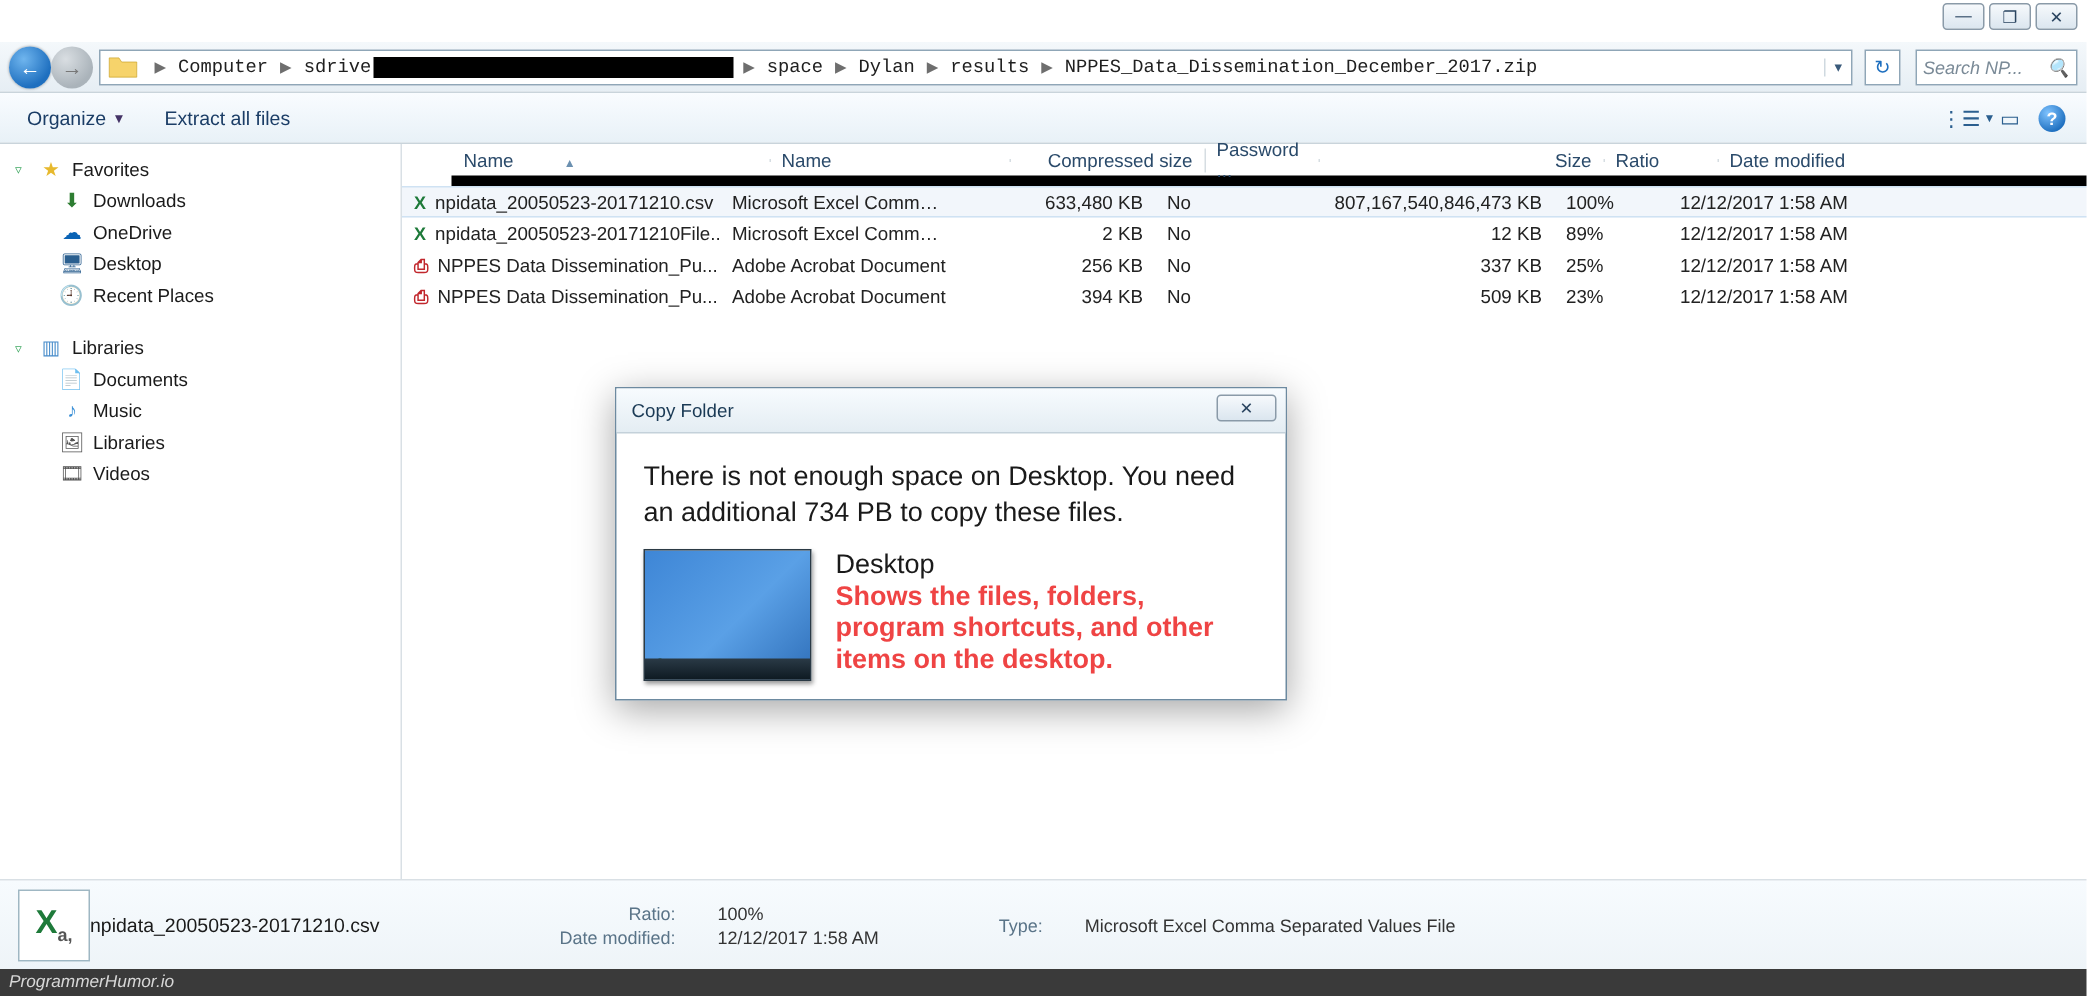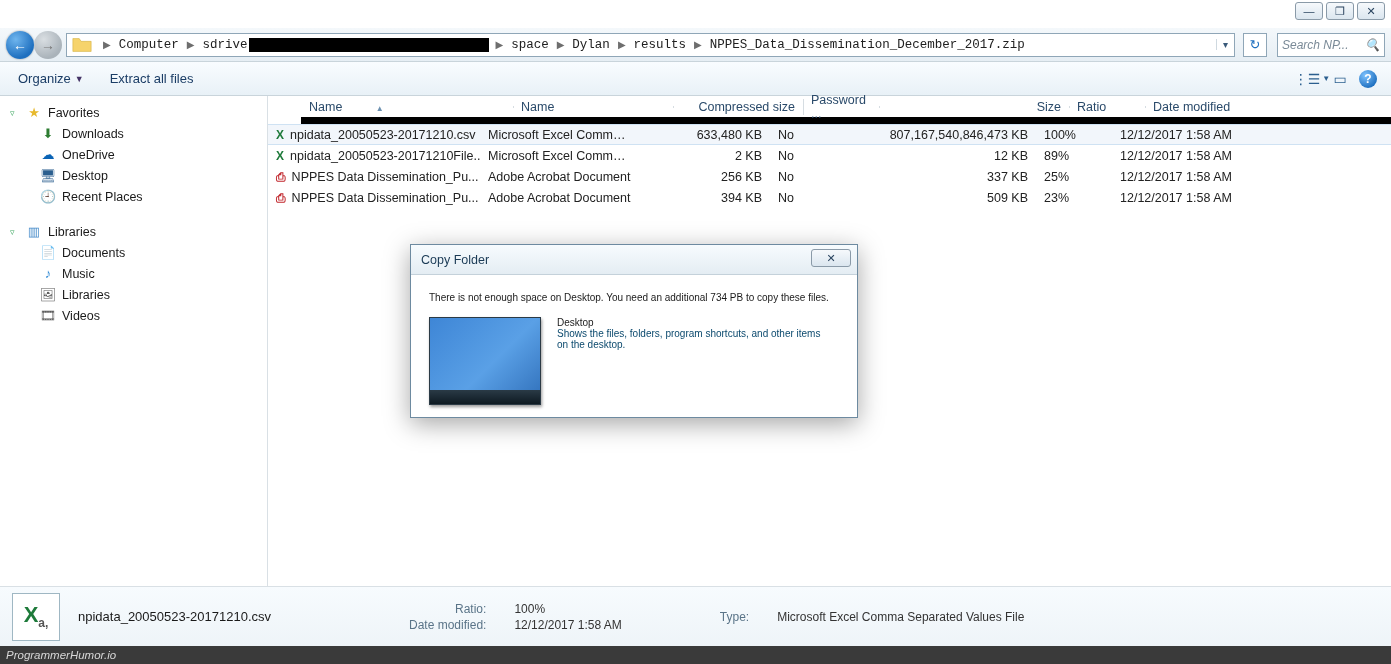--- a/index.html
+++ b/index.html
@@ -58,49 +58,49 @@
   .row { display:flex; height:21px; align-items:center; }
   .row.sel { background:#f2f6fb; border:1px solid #cfe2f3; border-left:none; border-right:none; height:21px;}
   .cell { padding:0 8px; overflow:hidden; text-overflow:ellipsis; white-space:nowrap; }
   .cell.name { display:flex; align-items:center; gap:6px; }
   .fico { width:16px; height:16px; display:inline-flex; align-items:center; justify-content:center; font-size:12px;}
   .c-name{width:212px;} .c-type{width:160px;} .c-comp{width:130px;text-align:right;}
   .c-pw{width:76px;} .c-size{width:190px;text-align:right;} .c-ratio{width:76px;} .c-date{width:160px;}
   
   .details { position:absolute; left:0; right:0; bottom:18px; height:60px; border-top:1px solid #d9e0e5;
     background:linear-gradient(#f7fbfe,#eef4f8); display:flex; align-items:center; padding:4px 12px;
-    font-size:12.5px; color:#333; gap:18px;}
+    font-size:12.5px; color:#333; gap:0;}
   .details .thumb { width:48px; height:48px; border:1px solid #9fb7c3; background:#fff; display:flex;
     align-items:center; justify-content:center; font-size:22px; color:#1e7a3a;}
   .details .grid { display:grid; grid-template-columns:auto auto; column-gap:24px; row-gap:2px; font-size:12px;}
   .details .grid .k { color:#5a7488; text-align:right; padding-right:4px;}
   .details .fname { font-size:13px; color:#1a1a1a; }
   
   .watermark { position:absolute; left:0; right:0; bottom:0; height:18px; background:#3a3a3a;
     color:#d7d7d7; font-size:11.5px; font-style:italic; display:flex; align-items:center; padding:0 6px;
     font-family:Georgia,'Times New Roman',serif;}
   
-  .dialog { position:absolute; left:410px; top:244px; width:448px; border:1px solid #6d8aa0;
+  .dialog { position:absolute; left:410px; top:258px; width:448px; border:1px solid #6d8aa0;
     background:#fff; box-shadow:0 6px 24px rgba(0,0,0,.35); }
   .dlg-title { height:30px; background:linear-gradient(#f7fbfe,#e4edf3); border-bottom:1px solid #c4d1da;
     display:flex; align-items:center; padding:0 10px; font-size:12.5px; color:#1a3a55; position:relative;}
   .dlg-close { position:absolute; right:6px; top:4px; width:40px; height:18px; border:1px solid #8a9aa8;
     border-radius:3px; background:linear-gradient(#f6f9fc,#dbe6ef); display:flex; align-items:center;
     justify-content:center; font-size:11px; color:#2b4560; cursor:pointer;}
-  .dlg-body { padding:16px 18px 12px; font-size:10px; color:#1a1a1a; }
+  .dlg-body { padding:16px 18px 12px; font-size:18px; color:#1a1a1a; }
   .dlg-body .msg { margin-bottom:12px; line-height:1.35; }
   .dlg-dest { display:flex; gap:16px; }
   .dlg-thumb { width:112px; height:88px; border:1px solid #2b3a45; position:relative;
     background:linear-gradient(135deg,#3e86d6 0%, #5aa0e6 55%, #2f6fb9 100%); box-shadow:1px 2px 3px rgba(0,0,0,.4);}
   .dlg-thumb::after { content:""; position:absolute; left:0; right:0; bottom:0; height:14px;
     background:linear-gradient(#2a3a46,#0e1a22);}
   .dlg-thumb .orb { position:absolute; left:4px; bottom:2px; width:12px; height:12px; border-radius:50%;
     background:radial-gradient(circle at 35% 30%, #9fe08a, #1e7a1e 70%); border:1px solid #0a3a0a;}
   .dlg-desttext .dn { font-weight:400; }
-  .dlg-desttext .dd { color:#0c4a6e; max-width:270px; }
+  .dlg-desttext .dd { color:#ef4444; max-width:270px;font-weight:bold; }
   .dlg-btns { height:46px; border-top:1px solid #d4dde3; background:#f0f4f7; display:flex;
     align-items:center; justify-content:flex-end; gap:10px; padding:0 14px;}
   .dlg-btns button { min-width:86px; height:24px; font-size:12.5px; border:1px solid #7f97aa;
     background:linear-gradient(#fdfefe,#e4ecf1); border-radius:3px; cursor:pointer; color:#1a1a1a;}
   
   .svg-folder path { fill:#f6d36b; stroke:#c9a227; stroke-width:.5; }
 </style>
 </head>
 <body>
 

